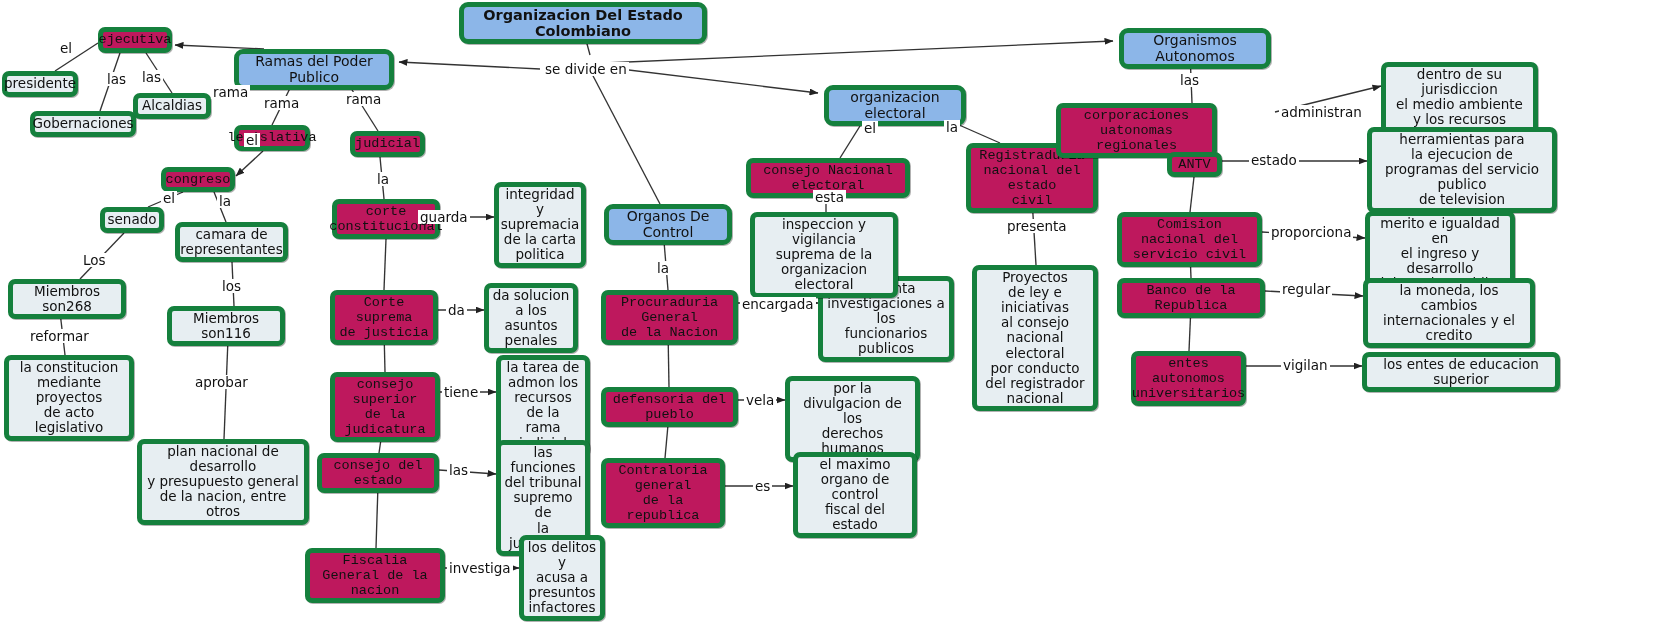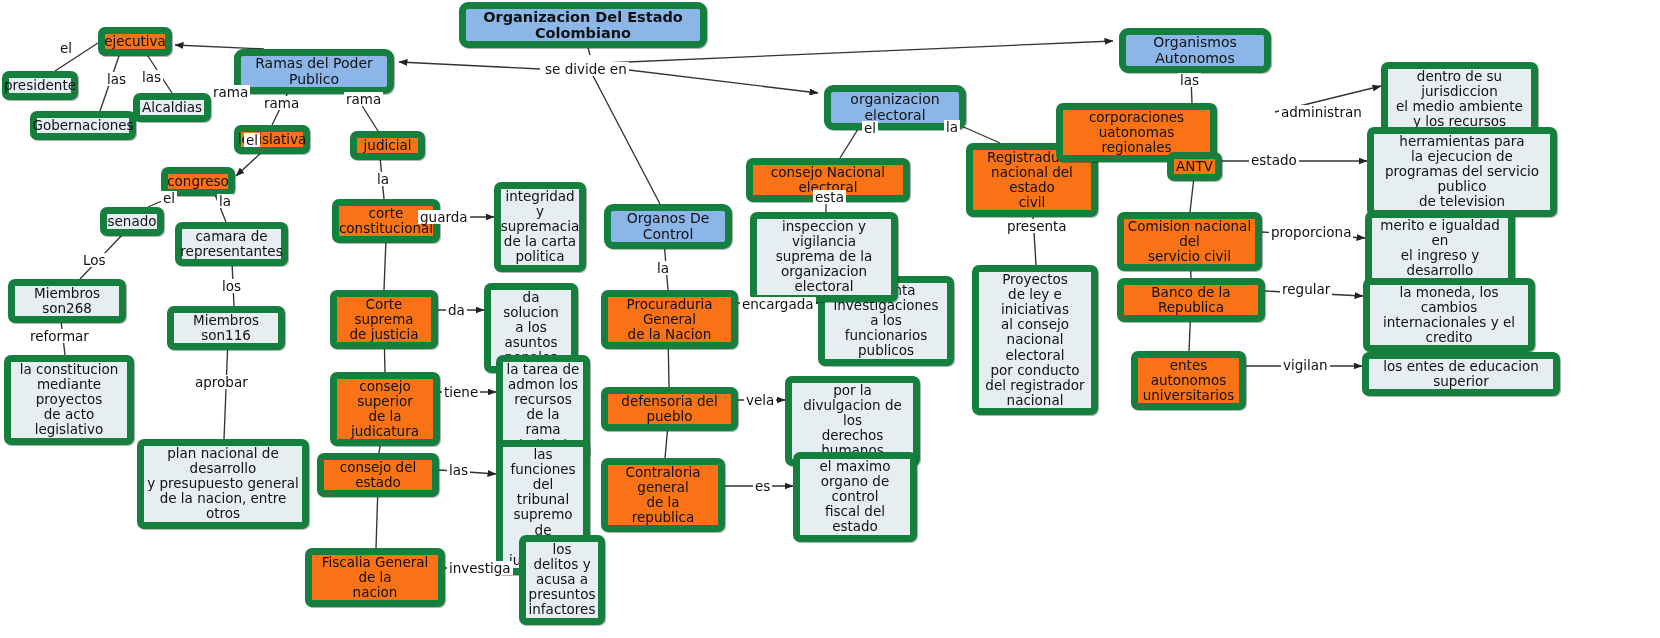--- a/index.html
+++ b/index.html
@@ -1,28 +1,28 @@
 <!DOCTYPE html>
 <html><head>
 <meta charset="utf-8">
 <style>
   html,body{margin:0;padding:0;background:#ffffff;}
   body{font-family:"DejaVu Sans","Liberation Sans",sans-serif;}
   #canvas{position:relative;width:1660px;height:638px;overflow:hidden;background:#fff;}
   #edges{position:absolute;left:0;top:0;width:1660px;height:638px;pointer-events:none;}
 
   .node{position:absolute;box-sizing:border-box;display:flex;align-items:center;
-        justify-content:center;text-align:center;border:7px solid #15803d;
+        justify-content:center;text-align:center;border:5px solid #15803d;
         border-radius:7px;line-height:1.12;color:#111;
         box-shadow:1px 1px 0 rgba(0,0,0,0.30);}
   .node span{display:block;padding:0 3px;}
 
   .n-root{background:#8cb6e8;font-weight:bold;font-size:14.5px;border-radius:9px;}
   .n-blue{background:#8cb6e8;font-size:14px;border-radius:9px;}
-  .n-green{background:#f97316;font-size:13.5px;}
+  .n-green{background:#be185d;font-size:13.5px;font-family:Liberation Mono, monospace;}
   .n-leaf{background:#e7eef2;font-size:13.5px;}
 
   .elabel{position:absolute;font-size:13.5px;color:#111;background:#fff;
           padding:0 2px;white-space:nowrap;line-height:1.05;}
 </style>
 </head>
 <body>
 
 <div id="canvas">
 

